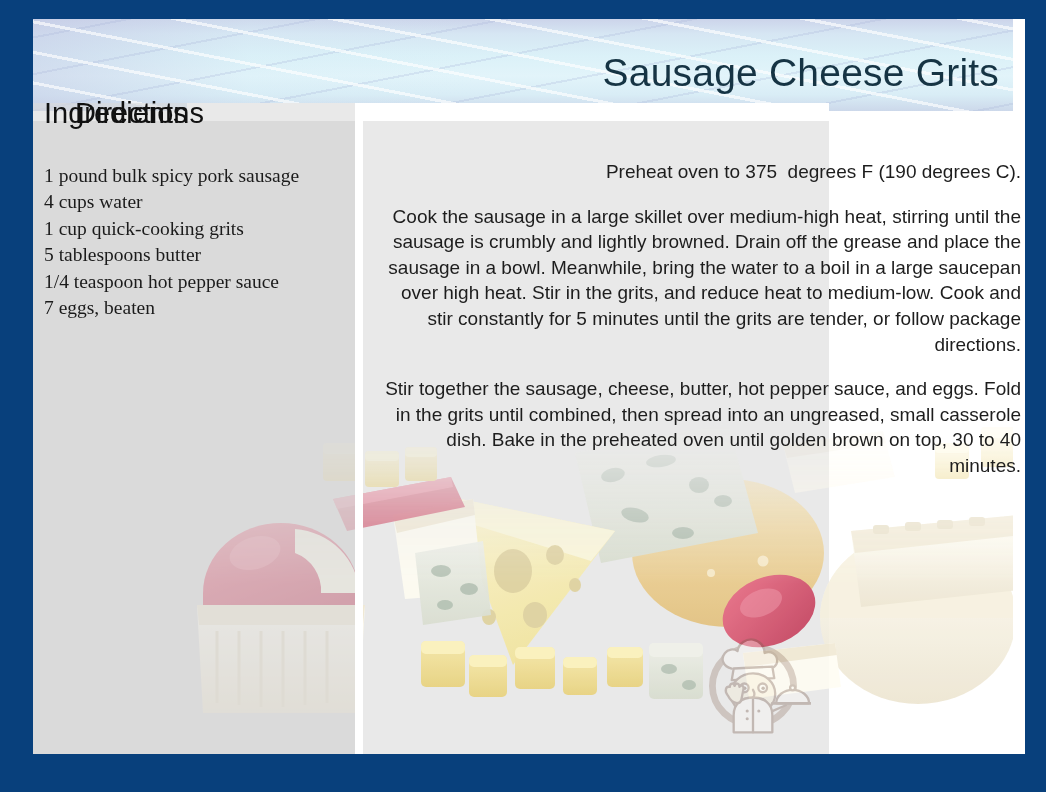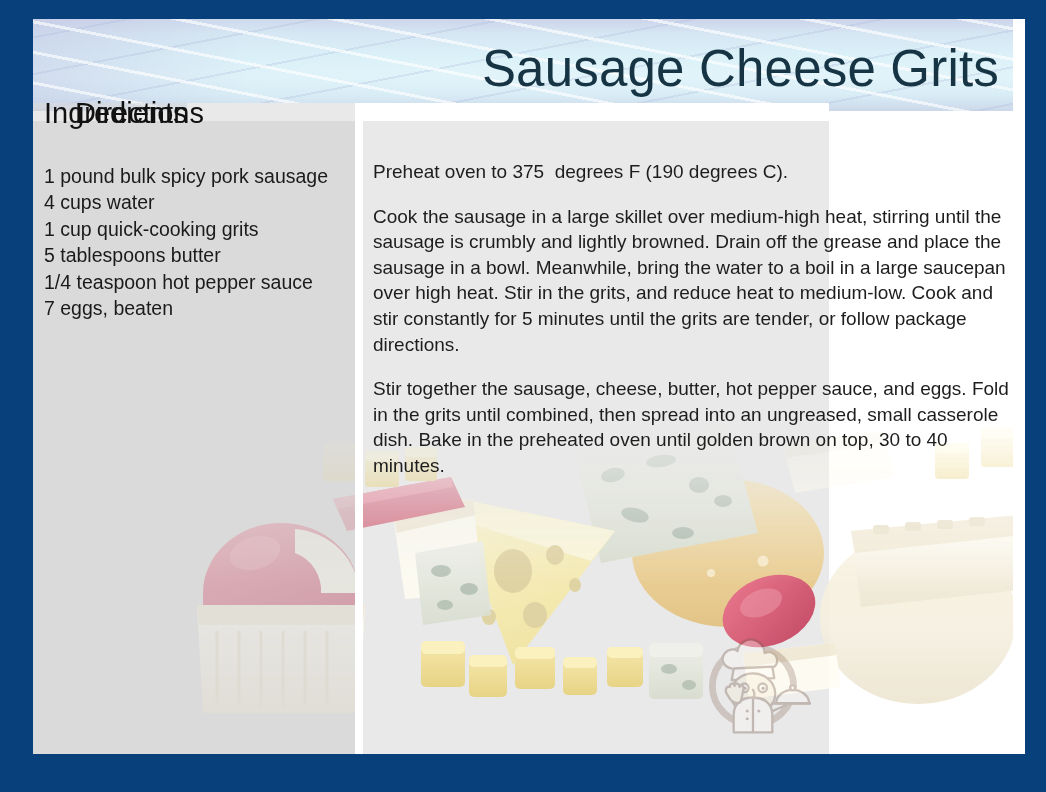--- a/index.html
+++ b/index.html
@@ -30,22 +30,22 @@
   }
   #header-band .hatch{
     position:absolute; inset:-40px;
     background:
       repeating-linear-gradient(11deg, rgba(255,255,255,0) 0 13px, rgba(255,255,255,.75) 13px 16px, rgba(255,255,255,0) 16px 30px),
       repeating-linear-gradient(-11deg, rgba(166,178,214,0) 0 17px, rgba(166,178,214,.30) 17px 19px, rgba(166,178,214,0) 19px 36px);
     opacity:.85;
   }
   #page-title{
     position:absolute;
-    right:14px; top:20px;
-    font-size:51px;
+    right:14px; top:32px;
+    font-size:39px;
     font-weight:400;
     color:#163444;
     letter-spacing:.2px;
     white-space:nowrap;
   }
 
   
   #content{
     position:absolute;
     left:0; top:84px;
@@ -113,27 +113,28 @@
 
   
   .text-layer{ position:absolute; z-index:4; }
 
   #ingredients-list{
     left:11px; top:60px; width:305px;
     font-size:19.5px;
     line-height:26.4px;
     color:#1b1b1b;
   }
-  #ingredients-list div{ white-space:nowrap; }
+  #ingredients-list div{ white-space:nowrap;font-family:Liberation Serif, serif; }
 
   #directions-body{
     left:340px; top:56px; width:648px;
     font-size:19px;
     line-height:25.6px;
     color:#1d1d1d;
+    text-align:right;
   }
   #directions-body p{ margin-bottom:19px; white-space:pre-wrap; }
   #directions-body p:last-child{ margin-bottom:16px; }
 
   
   #chef-logo{
     position:absolute;
     right:18px; bottom:12px;
     width:116px; height:116px;
     z-index:6; opacity:.34;

